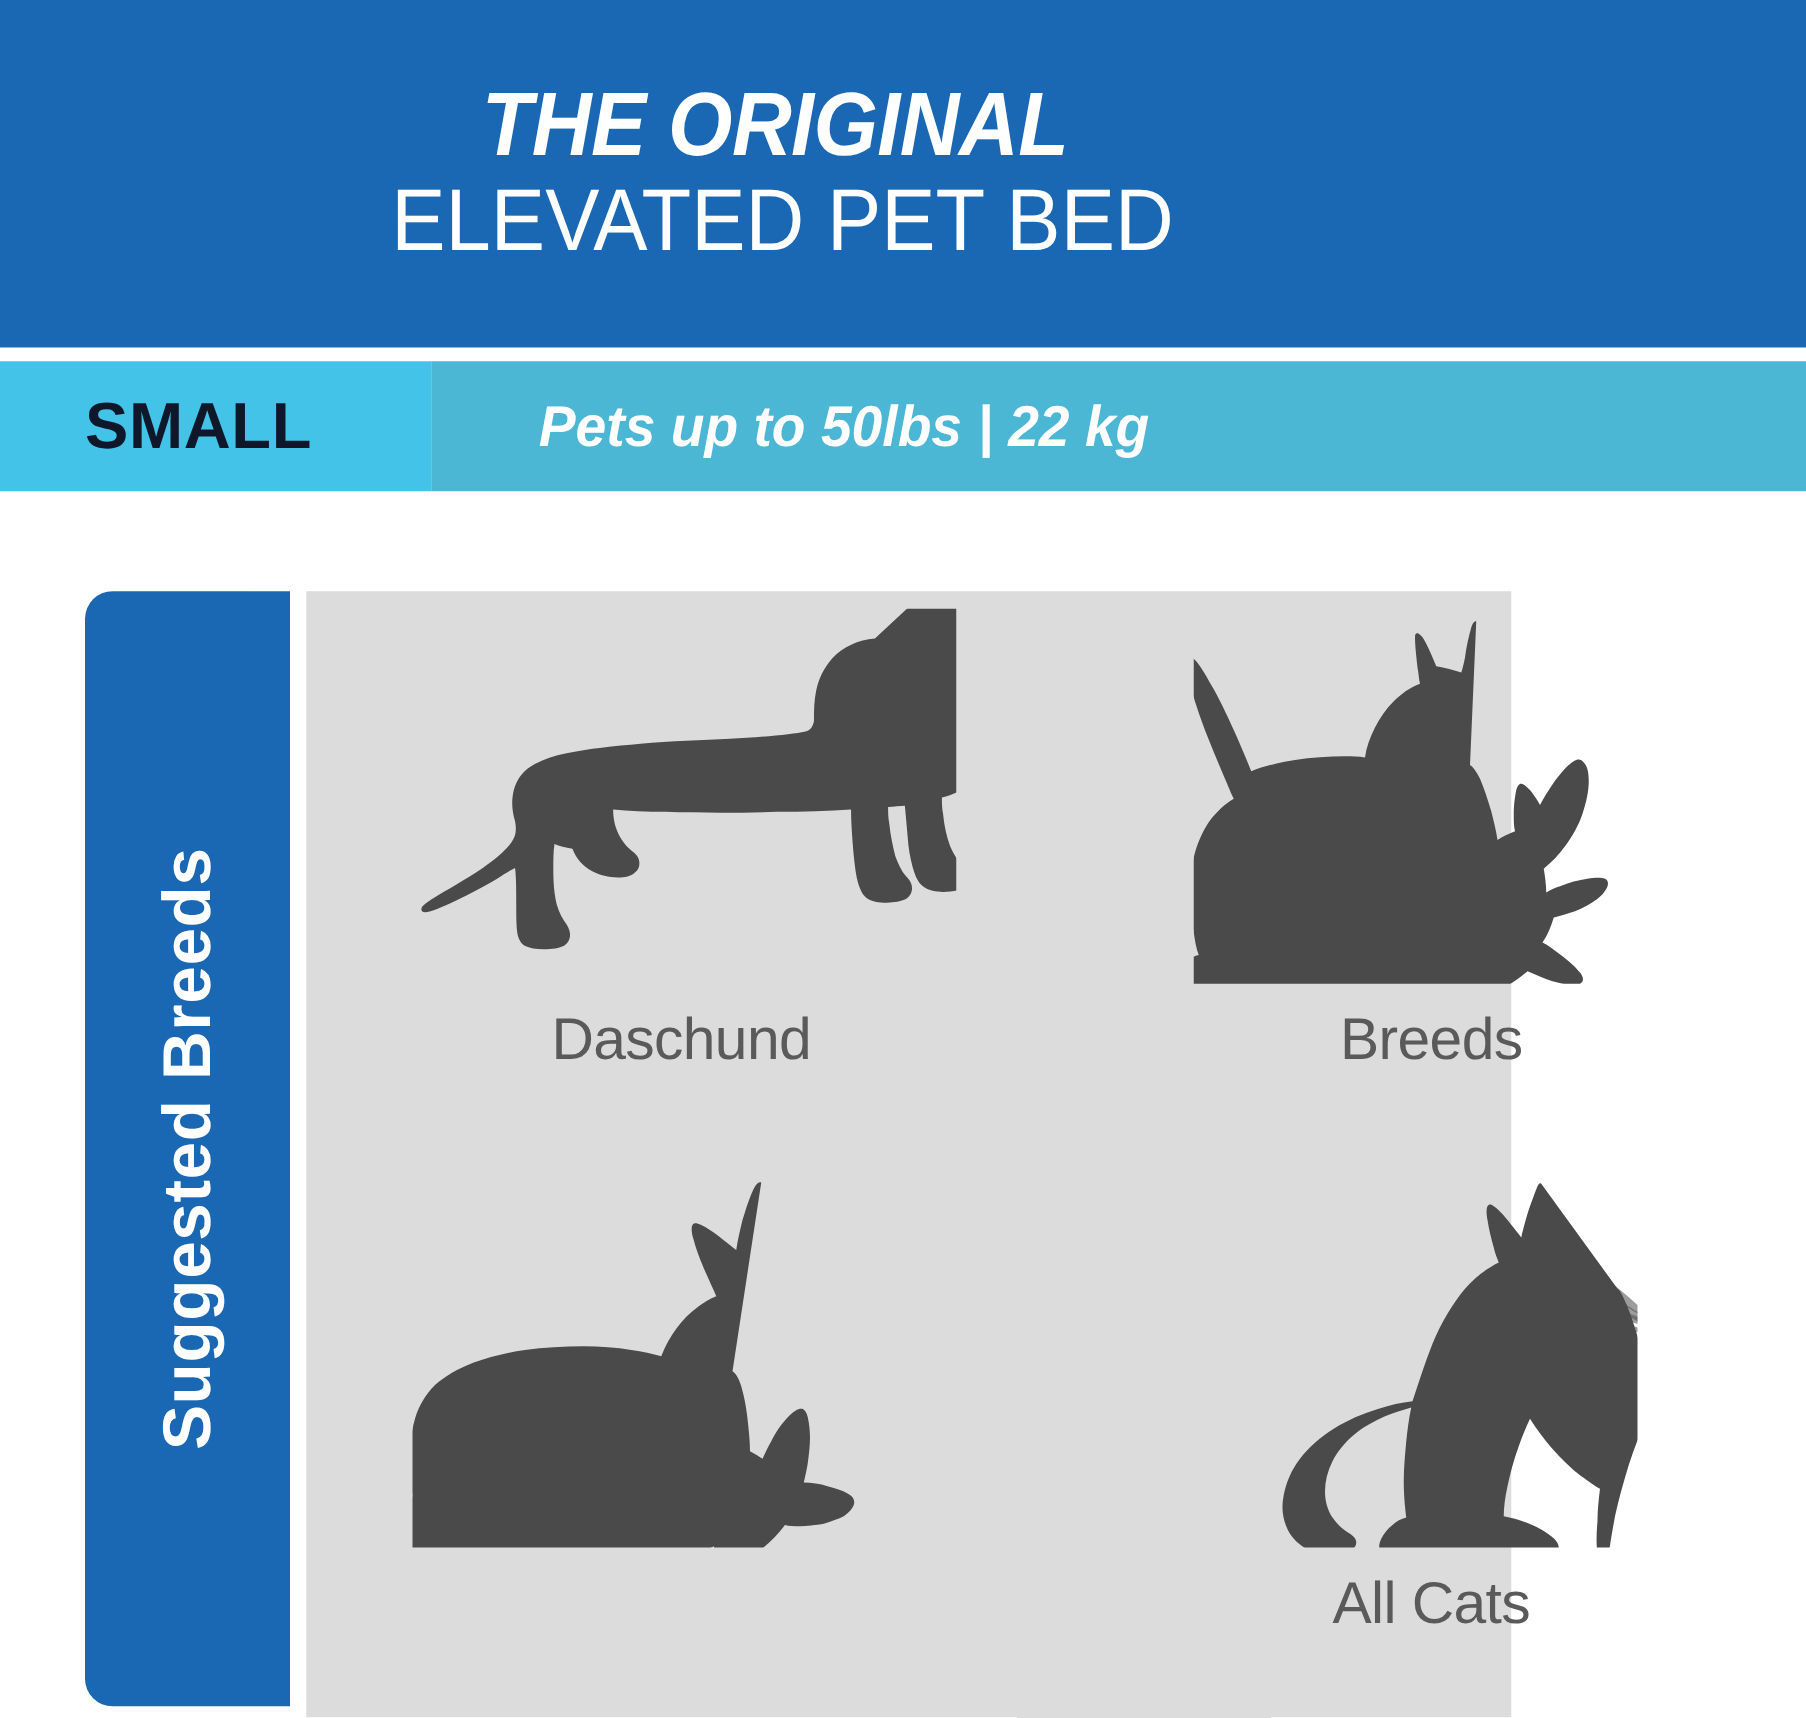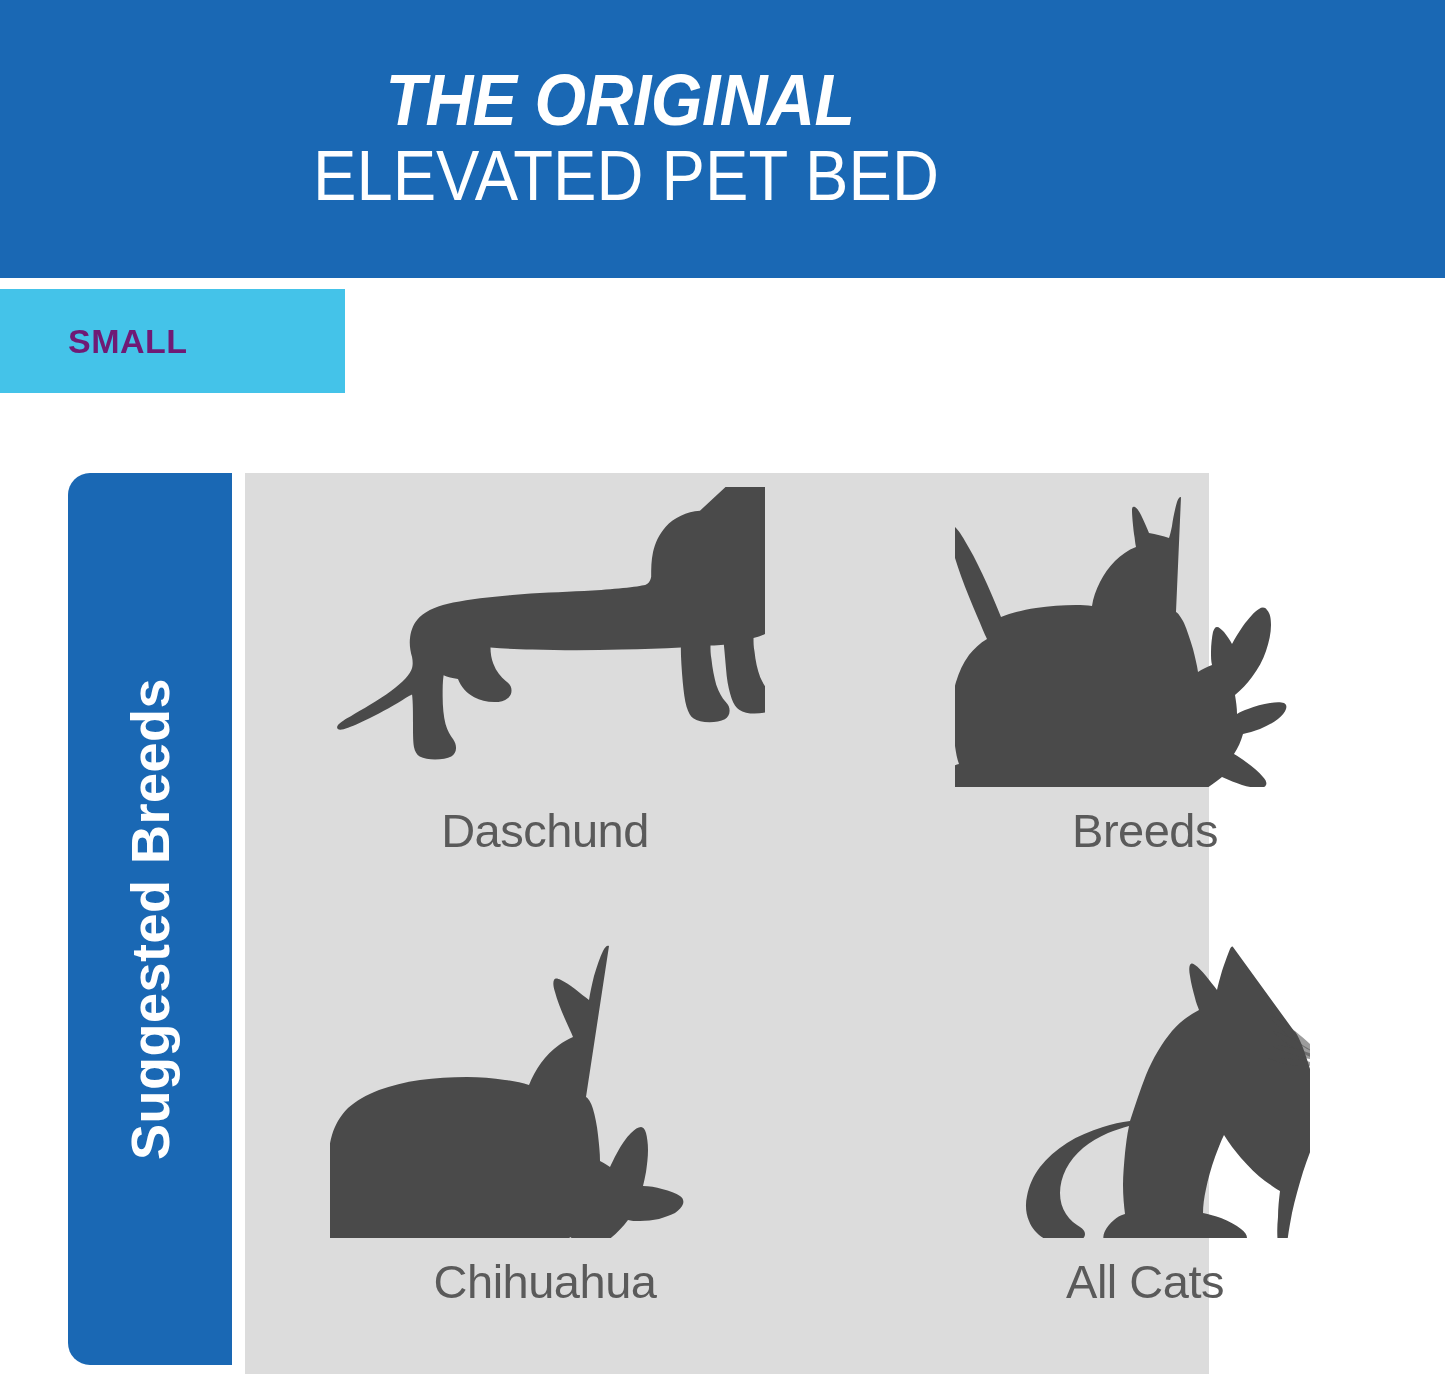--- a/index.html
+++ b/index.html
@@ -78,22 +78,22 @@
     top: 0;
     width: 1100px;
     height: 104px;
     background: #4bb7d4;
   }
   .size-label {
     position: absolute;
     left: 68px;
     top: 50%;
     transform: translateY(-50%);
-    color: #701a75;
-    font-size: 34px;
+    color: #0f172a;
+    font-size: 52px;
     font-weight: bold;
     letter-spacing: 0.5px;
     white-space: nowrap;
   }
   .size-desc {
     position: absolute;
     left: 86px;
     top: 50%;
     transform: translateY(-50%) scaleX(0.96);
     transform-origin: left center;
@@ -193,20 +193,23 @@
   <div class="header-inner">
     <span class="title-line1">THE ORIGINAL</span>
     <span class="title-line2">ELEVATED PET BED</span>
   </div>
 </div>
 
 <div class="size-band">
   <div class="size-band-left">
     <span class="size-label">SMALL</span>
   </div>
+  <div class="size-band-right">
+    <span class="size-desc">Pets up to 50lbs | 22 kg</span>
+  </div>
 </div>
 
 <div class="breeds-section">
 
   <div class="breeds-tab">
     <span class="breeds-tab-text">Suggested Breeds</span>
   </div>
 
   <div class="breeds-panel">
     <div class="breeds-grid">
@@ -228,21 +231,20 @@
         </div>
         <div class="breed-label">Breeds</div>
       </div>
 
       <div class="breed-cell cell-chihuahua">
         <div class="breed-art">
           <svg viewBox="0 0 430 300" width="430" height="300" aria-hidden="true">
             <path fill="#4a4a4a" d="M279 8c-2-1-4 1-6 5-3 6-6 15-9 25-2 8-4 17-5 24-4-3-9-7-14-11-5-4-10-7-14-9-4-2-6-2-7 0-1 2-1 6 1 12 2 8 6 18 10 27 3 7 6 13 8 18-5 2-10 5-14 8-7 5-13 11-18 18-5 7-9 14-12 22-7-2-15-4-24-5-12-2-25-3-38-3-16 0-32 1-47 3-15 2-29 6-41 10-13 5-23 11-31 18-8 8-13 17-16 27-3 10-4 21-4 33 0 10 1 20 2 29-4 4-8 9-11 15-4 7-7 15-9 23-2 8-3 16-3 23 0 6 1 11 2 15-3 3-6 7-9 12-4 6-7 13-9 19-2 6-3 11-3 15 0 3 1 5 3 6 2 1 6 1 11 0 6-1 13-3 19-5 5-2 9-4 11-6 2 2 5 4 9 5 5 2 10 3 16 3 5 0 9-1 11-3 2-2 2-5 1-8-2-5-5-10-9-16-3-5-6-9-8-12 2-5 4-11 6-18 2-7 4-14 5-21 7 1 15 2 23 3 0 5 1 10 1 16 1 7 2 14 3 20-4 4-8 9-12 15-4 7-8 14-10 21-2 6-3 12-3 16 0 4 2 6 5 7 3 1 8 0 14-2 6-2 12-5 17-8 4-2 7-5 9-7 3 2 7 3 11 4 5 1 10 2 15 2 4 0 7-1 9-3 2-2 2-5 0-9-2-5-6-11-10-17-3-5-7-10-9-13 1-5 2-11 2-18 1-7 1-14 1-21 11 1 22 1 34 1 13 0 26-1 38-2 1 7 2 15 4 23 2 8 4 16 6 22-4 5-8 11-12 17-4 7-8 14-10 20-2 6-3 11-2 15 1 3 3 5 7 5 4 0 9-2 15-5 6-3 12-7 17-11 4-3 7-6 9-8 3 1 7 2 11 3 5 1 10 1 14 0 4 0 6-2 7-4 1-3 0-6-3-10-3-5-8-11-13-17-4-5-8-9-11-12 1-6 2-13 3-21 1-7 2-14 2-20 9-2 18-5 26-9 2 7 5 15 8 23 3 8 6 15 9 21-3 5-6 11-8 18-3 7-5 15-6 22-1 6-1 11 0 15 1 3 3 5 6 5 4 0 8-3 13-7 5-4 10-9 14-14 3-4 5-7 6-10 3 0 7 1 11 1 5 0 9-1 12-2 3-2 4-4 4-7-1-3-3-7-7-11-4-5-10-11-16-17-4-4-8-7-11-10 1-7 1-15 1-23 8-6 15-13 21-21 3 1 7 1 12 1 6 0 13-1 19-2 6-2 12-4 16-6 4-3 7-6 8-9 1-3 0-6-3-8-4-3-10-5-18-7-6-2-13-3-19-3 1-4 2-9 3-14 1-7 2-15 2-22 0-7-1-13-2-17-1-4-3-6-5-6-3 0-6 2-10 6-5 5-10 12-14 20-3 5-5 10-7 14-3-2-6-4-10-6 0-8-1-17-2-26-1-10-3-19-5-26-2-7-5-11-7-12z"></path>
           </svg>
         </div>
-        <div class="breed-label">Chihuahua</div>
       </div>
 
       <div class="breed-cell cell-cats">
         <div class="breed-art">
           <svg viewBox="0 0 330 300" width="330" height="300" aria-hidden="true">
             <g fill="#4a4a4a">
               <path d="M253 9c-1-1-2 0-3 2-2 5-5 13-8 22-2 7-4 14-5 19-3-4-7-9-11-14-4-5-8-9-11-11-2-2-4-2-5 0-1 2-1 6 0 11 1 7 3 15 5 22 1 5 3 9 4 12-10 5-19 12-27 21-10 12-19 27-26 44-6 15-11 31-16 46-9 1-18 3-27 6-13 4-25 9-36 16-11 7-20 15-27 24-7 9-11 19-13 29-2 9-1 18 2 25 3 8 9 14 16 18 6 3 13 5 20 5 6 0 11-1 15-3 3-2 5-4 5-7 0-3-2-5-5-7-5-3-10-7-14-13-4-6-6-13-6-21 0-8 2-16 6-24 4-8 10-15 17-21 7-6 16-11 25-15 7-3 14-5 21-7-2 9-3 18-4 27-1 11-2 22-2 32 0 11 1 21 2 29-4 1-8 3-11 6-4 3-7 7-9 11-2 4-2 8-1 11 1 3 4 4 9 5 6 1 14 1 24 1 15 0 33 0 50-1 15 0 29-1 40-2 7 0 12-1 15-2 3-1 5-3 5-5 0-3-2-6-6-9-5-4-12-8-20-11-6-2-12-4-18-5 0-7 1-15 3-24 2-10 5-21 9-32 3-8 6-16 9-22 5 8 11 16 17 23 8 9 16 17 24 23 6 4 11 8 15 10-1 8-2 17-2 26-1 10-1 19 0 27-4 1-8 3-12 6-4 3-7 7-9 11-2 4-3 8-2 11 1 3 4 5 8 6 5 1 12 1 20 1 8 0 16 0 22-1 5 0 9-1 11-2 2-1 3-3 3-5 0-3-2-6-5-9-4-4-10-8-16-12-4-2-8-4-11-6 1-9 3-20 5-31 3-14 7-28 11-41 4-12 8-23 12-32 4-10 8-17 11-21 7-1 14-4 20-7 8-4 15-9 21-15 5-5 9-11 11-17 1-4 0-7-2-8-3-2-8-2-15 0-5 1-11 4-16 6-2-6-5-12-8-17-1-2-2-3-3-3-1 1-2 3-2 7 0 6 1 14 2 21 0 3 1 5 1 7-6 1-13 1-20 0-1-7-3-15-5-24-3-10-6-19-9-26-3-7-5-11-7-12z"></path>
               <path d="M290 80c1 1 3 3 6 6 4 4 9 9 14 13 6 5 12 9 17 12 4 2 6 3 7 2 1-1 0-3-3-6-4-4-10-9-16-14-6-5-13-9-18-12-4-2-6-3-7-2 0 0 0 1 0 1z" opacity="0.55"></path>
               <path d="M293 94c1 1 4 3 7 6 5 4 10 8 16 11 6 4 12 7 17 9 4 2 6 2 7 1 0-1-1-3-5-6-4-3-11-7-17-11-7-4-14-7-19-9-4-2-6-2-6-1z" opacity="0.55"></path>
               <path d="M292 108c2 1 5 2 9 4 5 2 11 4 17 6 6 2 12 3 17 4 4 1 6 0 6-1 0-1-2-3-6-4-5-2-12-4-18-6-7-2-14-3-19-4-4 0-6 0-6 1z" opacity="0.55"></path>

